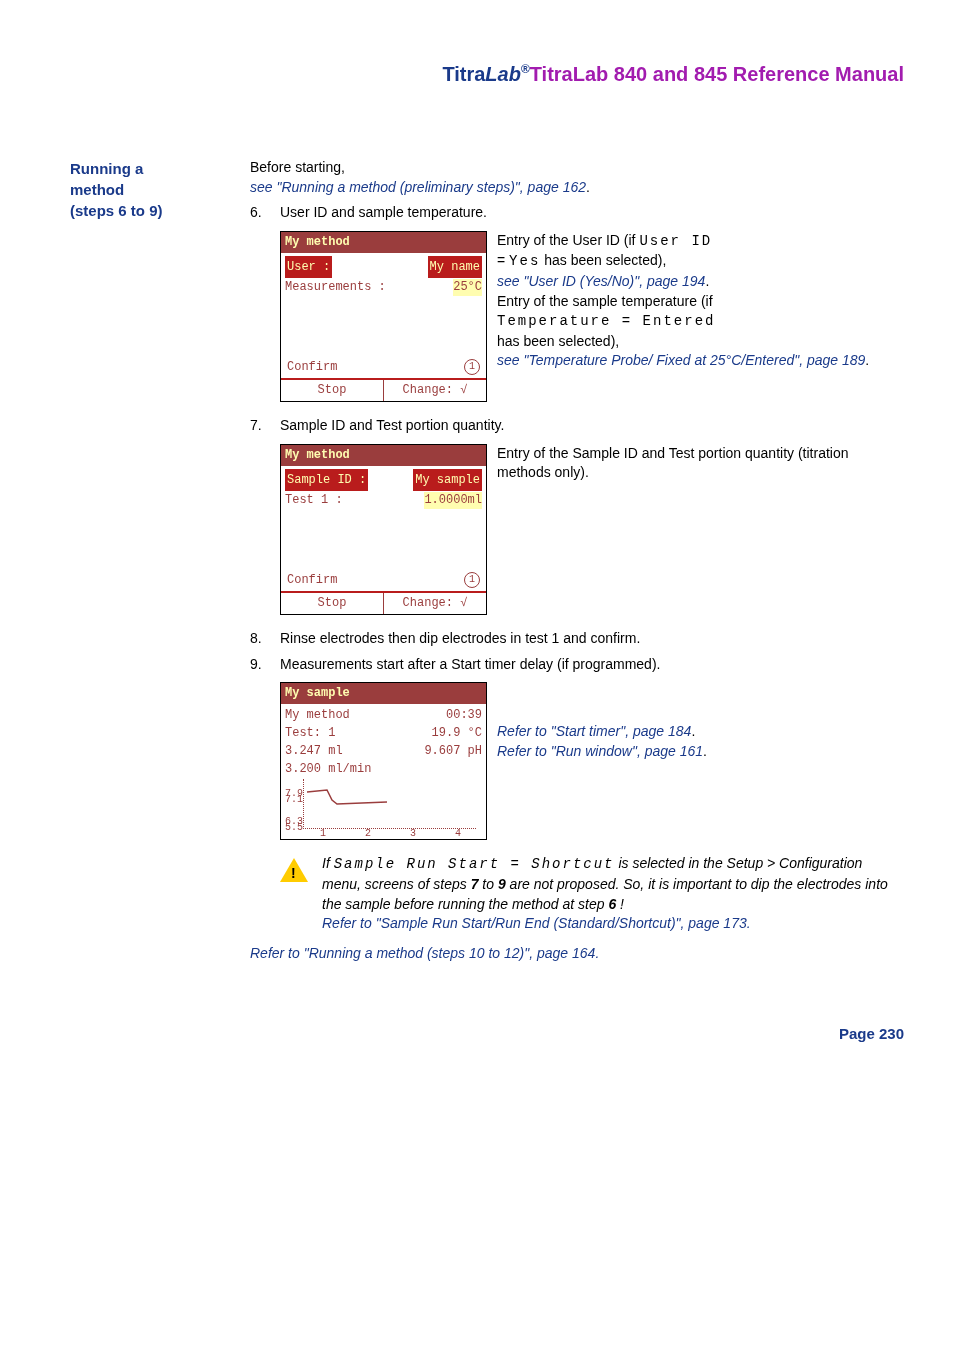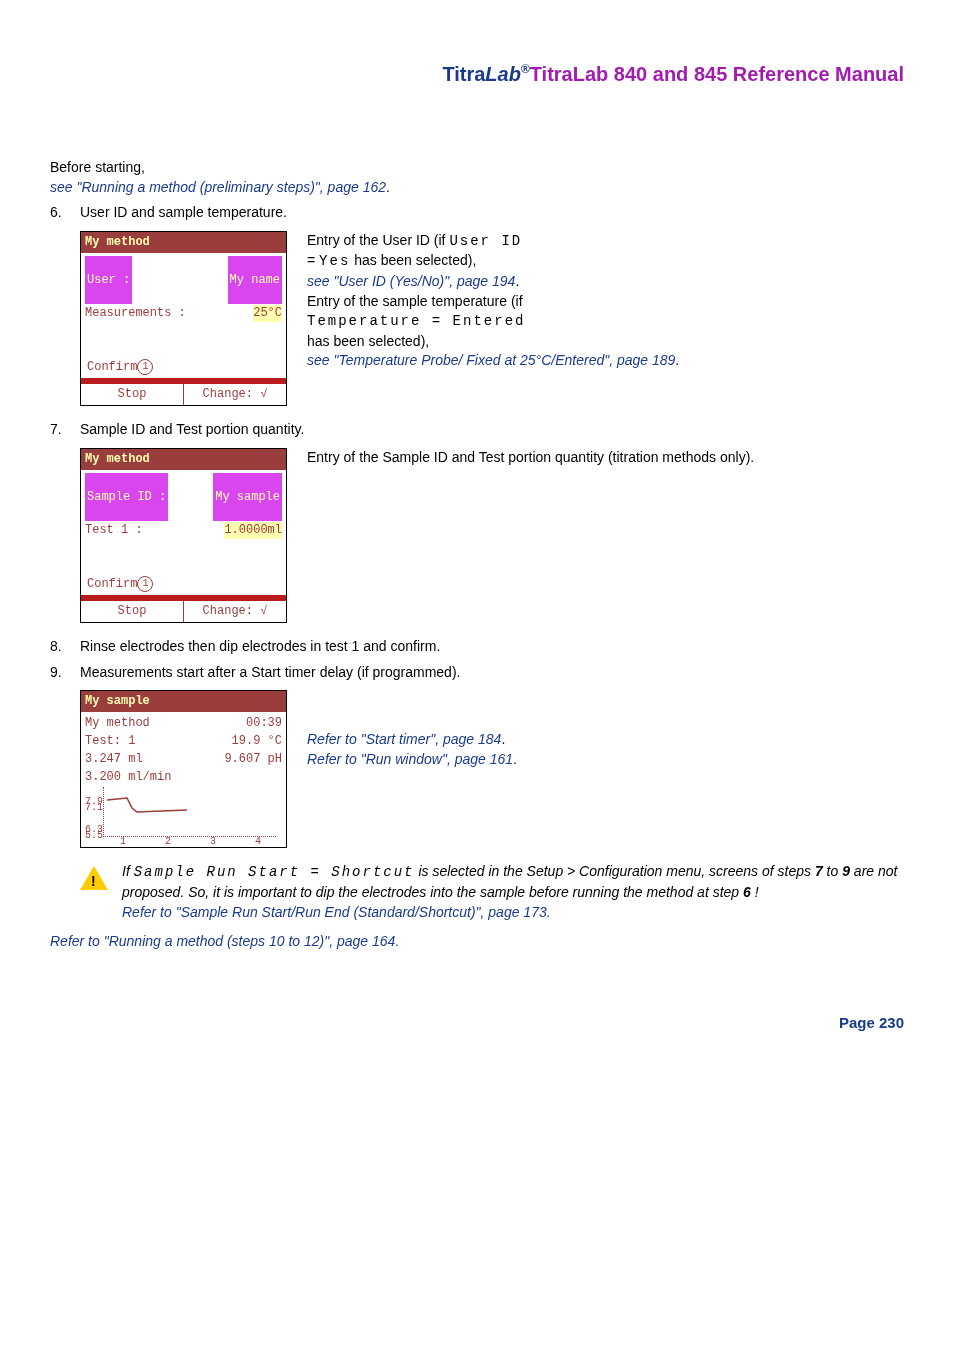--- a/index.html
+++ b/index.html
@@ -61,21 +61,21 @@
     align-items: flex-start;
     gap: 12px;
     margin: 6px 0;
   }
   .step-num {
     min-width: 18px;
   }
   .screen-row {
     display: flex;
     align-items: flex-start;
-    gap: 20px;
+    gap: 10px;
     margin: 8px 0 14px 30px;
   }
   .lcd {
     width: 205px;
     border: 1px solid #000;
     font-family: "Courier New", monospace;
     font-size: 12px;
     background: #fff;
     flex-shrink: 0;
   }
@@ -89,45 +89,46 @@
     min-height: 100px;
     padding: 2px 4px;
     color: #9a3d3d;
   }
   .lcd .row {
     display: flex;
     justify-content: space-between;
     margin: 1px 0;
   }
   .lcd .hl {
-    background: #d946ef;
+    background: #b91c1c;
     color: #fffdb0;
-    padding: 16px 2px;
+    padding: 3px 2px;
     text-align: center;
   }
   .lcd .confirm-row {
     display: flex;
+    justify-content: space-between;
     align-items: center;
     padding: 2px 6px 3px 6px;
     color: #9a3d3d;
   }
   .circled {
     display: inline-block;
     width: 14px;
     height: 14px;
     border: 1.5px solid #9a3d3d;
     border-radius: 50%;
     text-align: center;
     font-size: 10px;
     line-height: 14px;
     color: #9a3d3d;
   }
   .lcd .footer {
     display: flex;
-    border-top: 6px solid #b91c1c;
+    border-top: 2px solid #b91c1c;
   }
   .lcd .footer div {
     flex: 1;
     text-align: center;
     padding: 2px 0;
     color: #9a3d3d;
     border-right: 1px solid #9a3d3d;
   }
   .lcd .footer div:last-child { border-right: none; }
   .graph-lcd {
@@ -214,20 +215,27 @@
 <body>
 
 <div class="header">
   <div class="brand">
     <span>Titra</span><span class="lab">Lab</span><span class="reg">®</span>
   </div>
   <div class="doc-title">TitraLab 840 and 845 Reference Manual</div>
 </div>
 
 <div class="main">
+  <div class="sidebar">
+    <div class="sidebar-title">
+      <div>Running a</div>
+      <div>method</div>
+      <div>(steps 6 to 9)</div>
+    </div>
+  </div>
 
   <div class="content">
     <div>
       <span>Before starting,</span><br>
       <span class="link"> see "Running a method (preliminary steps)", page 162</span><span>.</span>
     </div>
 
     <div class="step-line">
       <span class="step-num">6.</span>
       <span>User ID and sample temperature.</span>

